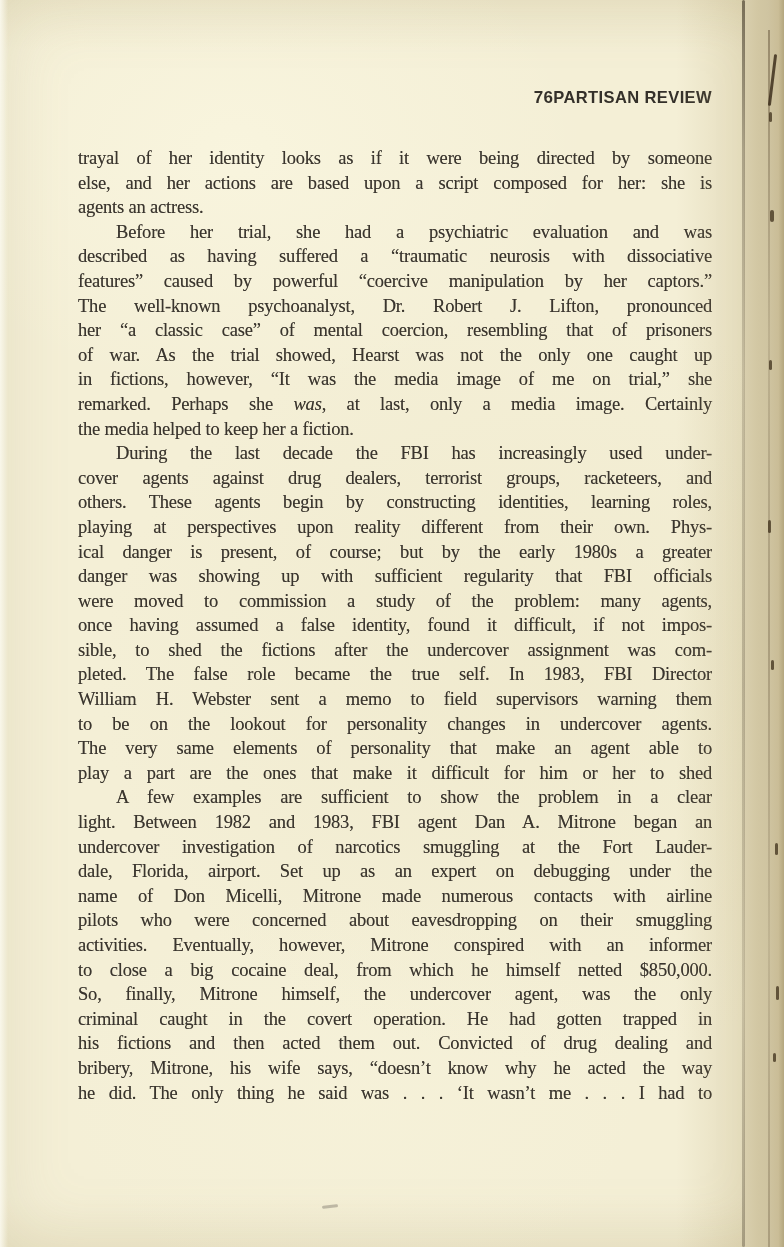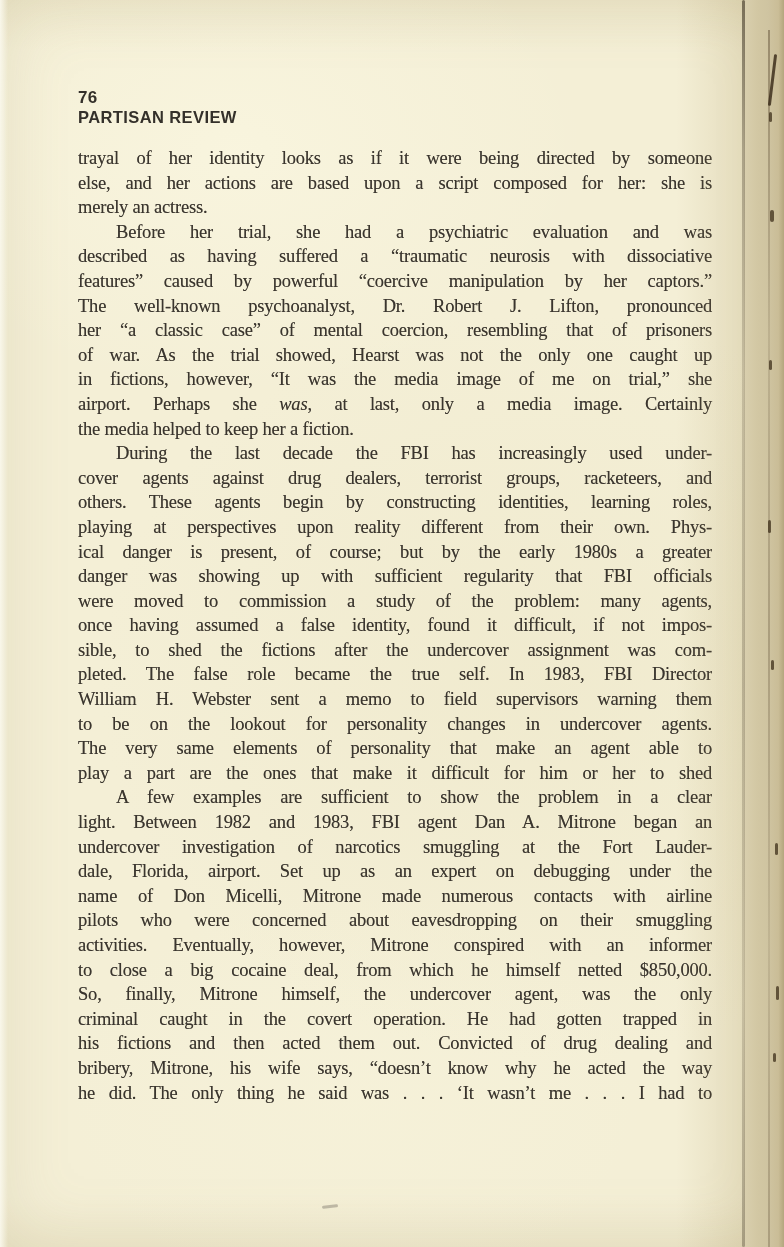--- a/index.html
+++ b/index.html
@@ -52,24 +52,23 @@
   .hook{
     position:absolute;left:771px;top:54px;width:3px;height:52px;
     background:rgba(52,38,20,0.8);border-radius:3px;transform:rotate(7deg);
   }
   .smudge{
     position:absolute;left:322px;top:1205px;width:16px;height:3px;
     background:rgba(110,105,95,0.4);border-radius:2px;transform:rotate(-6deg);
   }
   .header{
     position:absolute;left:78px;right:72px;top:88px;
-    display:flex;justify-content:flex-start;align-items:baseline;
+    display:flex;justify-content:flex-end;align-items:baseline;
     font-family:"Liberation Sans", sans-serif;
     color:var(--header-ink,#34302a);
-    flex-direction:column;
   }
   .page-num{font-size:17px;font-weight:700;letter-spacing:0.3px;}
   .running-head{font-size:16.5px;font-weight:700;letter-spacing:0.4px;}
   .bodytext{
     position:absolute;left:78px;top:146px;width:634px;
     font-size:18.5px;line-height:24.6px;letter-spacing:-0.2px;
     color:var(--ink,#3a352e);
     text-shadow:0 0 0.5px rgba(58,53,46,0.5);
   }
   .line{text-align:justify;text-align-last:justify;white-space:normal;}
@@ -84,29 +83,29 @@
   <div class="left-strip"></div>
 
   <div class="header">
     <span class="page-num">76</span>
     <span class="running-head">PARTISAN REVIEW</span>
   </div>
 
   <div class="bodytext">
       <div class="line"><span>trayal of her identity looks as if it were being directed by someone</span></div>
       <div class="line"><span>else, and her actions are based upon a script composed for her: she is</span></div>
-      <div class="line para-end"><span>merely an actress.</span></div>
+      <div class="line para-end"><span>agents an actress.</span></div>
       <div class="line indent"><span>Before her trial, she had a psychiatric evaluation and was</span></div>
       <div class="line"><span>described as having suffered a “traumatic neurosis with dissociative</span></div>
       <div class="line"><span>features” caused by powerful “coercive manipulation by her captors.”</span></div>
       <div class="line"><span>The well-known psychoanalyst, Dr. Robert J. Lifton, pronounced</span></div>
       <div class="line"><span>her “a classic case” of mental coercion, resembling that of prisoners</span></div>
       <div class="line"><span>of war. As the trial showed, Hearst was not the only one caught up</span></div>
       <div class="line"><span>in fictions, however, “It was the media image of me on trial,” she</span></div>
-      <div class="line"><span>airport. Perhaps she </span><span class="italic">was</span><span>, at last, only a media image. Certainly</span></div>
+      <div class="line"><span>remarked. Perhaps she </span><span class="italic">was</span><span>, at last, only a media image. Certainly</span></div>
       <div class="line para-end"><span>the media helped to keep her a fiction.</span></div>
       <div class="line indent"><span>During the last decade the FBI has increasingly used under-</span></div>
       <div class="line"><span>cover agents against drug dealers, terrorist groups, racketeers, and</span></div>
       <div class="line"><span>others. These agents begin by constructing identities, learning roles,</span></div>
       <div class="line"><span>playing at perspectives upon reality different from their own. Phys-</span></div>
       <div class="line"><span>ical danger is present, of course; but by the early 1980s a greater</span></div>
       <div class="line"><span>danger was showing up with sufficient regularity that FBI officials</span></div>
       <div class="line"><span>were moved to commission a study of the problem: many agents,</span></div>
       <div class="line"><span>once having assumed a false identity, found it difficult, if not impos-</span></div>
       <div class="line"><span>sible, to shed the fictions after the undercover assignment was com-</span></div>

